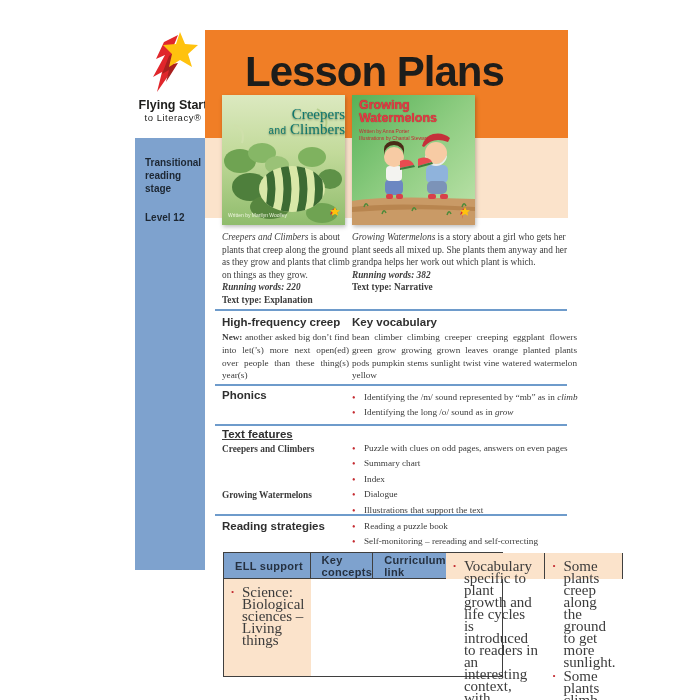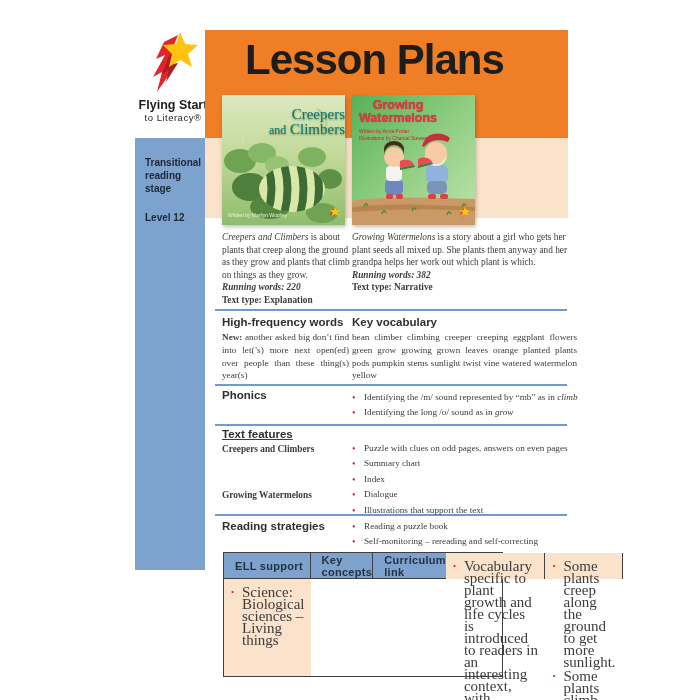--- a/index.html
+++ b/index.html
@@ -7,43 +7,43 @@
           font-family:"Liberation Serif", serif;color:#3c3c3c;}
 
   
   .brand{position:absolute;left:128px;top:30px;width:90px;text-align:center;}
   .brand svg{display:block;margin:0 auto;}
   .brand-l1{font-family:"Liberation Sans",sans-serif;font-weight:bold;font-size:12.5px;color:#1d1d1b;margin-top:2px;}
   .brand-l2{font-family:"Liberation Sans",sans-serif;font-size:9.5px;color:#1d1d1b;letter-spacing:.5px;}
 
   
   .banner{position:absolute;left:205px;top:30px;width:363px;height:108px;background:#f07e26;}
-  .page-title{position:absolute;top:6px;left:0;width:100%;text-align:center;
+  .page-title{position:absolute;top:18px;left:0;width:100%;text-align:center;
       font-family:"Liberation Sans",sans-serif;font-weight:bold;font-size:42px;color:#1d1d1b;
       letter-spacing:-1px;transform:translateX(-12px);}
   .peach-band{position:absolute;left:205px;top:138px;width:363px;height:80px;background:#fbe3cb;}
 
   
   .sidebar{position:absolute;left:135px;top:138px;width:70px;height:432px;background:#7ea2ce;
       box-sizing:border-box;padding:18px 8px 0 10px;
       font-family:"Liberation Sans",sans-serif;font-weight:bold;font-size:10px;line-height:13px;color:#1d2733;}
   .sidebar .level{margin-top:16px;}
 
   
   .cover{position:absolute;top:95px;width:123px;height:130px;box-shadow:1px 2px 4px rgba(0,0,0,.25);overflow:hidden;}
   .cover1{left:222px;}
   .cover2{left:352px;}
   .cover svg.art{position:absolute;left:0;top:0;}
   .c1-title{position:absolute;top:12px;left:0;width:100%;text-align:right;color:#0f766e;
       font-family:"Liberation Serif",serif;font-size:15px;line-height:15px;
       text-shadow:0 1px 2px rgba(50,80,35,.65);}
-  .c1-title .small{font-size:12px;}
+  .c1-title .small{font-size:10px;font-family:Liberation Mono, monospace;}
   .c1-credit{position:absolute;bottom:7px;left:6px;font-size:5px;color:#eef4df;font-family:"Liberation Sans",sans-serif;}
   .c2-title{position:absolute;top:4px;left:7px;color:#e23b44;font-family:"Liberation Sans",sans-serif;
-      font-weight:bold;font-size:12.5px;line-height:13px;text-shadow:0 0 1px #9e1e26;text-align:center;}
+      font-weight:bold;font-size:12.5px;line-height:13px;text-shadow:0 0 1px #9e1e26;}
   .c2-credits{position:absolute;top:33px;left:7px;font-size:5px;line-height:7px;color:#c22a33;font-family:"Liberation Sans",sans-serif;}
   .mini-logo{position:absolute;right:5px;bottom:5px;}
 
   
   .desc{position:absolute;top:231px;font-size:9.3px;line-height:12.6px;}
   .desc1{left:222px;width:128px;}
   .desc2{left:352px;width:218px;}
   .desc p{margin:0;}
   .rw{font-weight:bold;font-style:italic;}
   .tt{font-weight:bold;}
@@ -215,21 +215,21 @@
     <p class="rw">Running words: 382</p>
     <p class="tt">Text type: Narrative</p>
   </div>
 
   <div class="divider d1"></div>
   <div class="divider d2"></div>
   <div class="divider d3"></div>
   <div class="divider d4"></div>
 
   <div class="col-left sec-hfw">
-    <p class="h-sans">High-frequency words</p>
+    <p class="h-sans">High-frequency creep</p>
     <div class="just">
       <b>New:</b><span> another asked big don’t find into let(’s) more next open(ed) over people than these thing(s) year(s)</span>
     </div>
   </div>
   <div class="col-right sec-kv" style="width:225px;">
     <p class="h-sans">Key vocabulary</p>
     <div class="just">bean climber climbing creeper creeping eggplant flowers green grow growing grown leaves orange planted plants pods pumpkin stems sunlight twist vine watered watermelon yellow</div>
   </div>
 
   <div class="col-left sec-ph-h">

